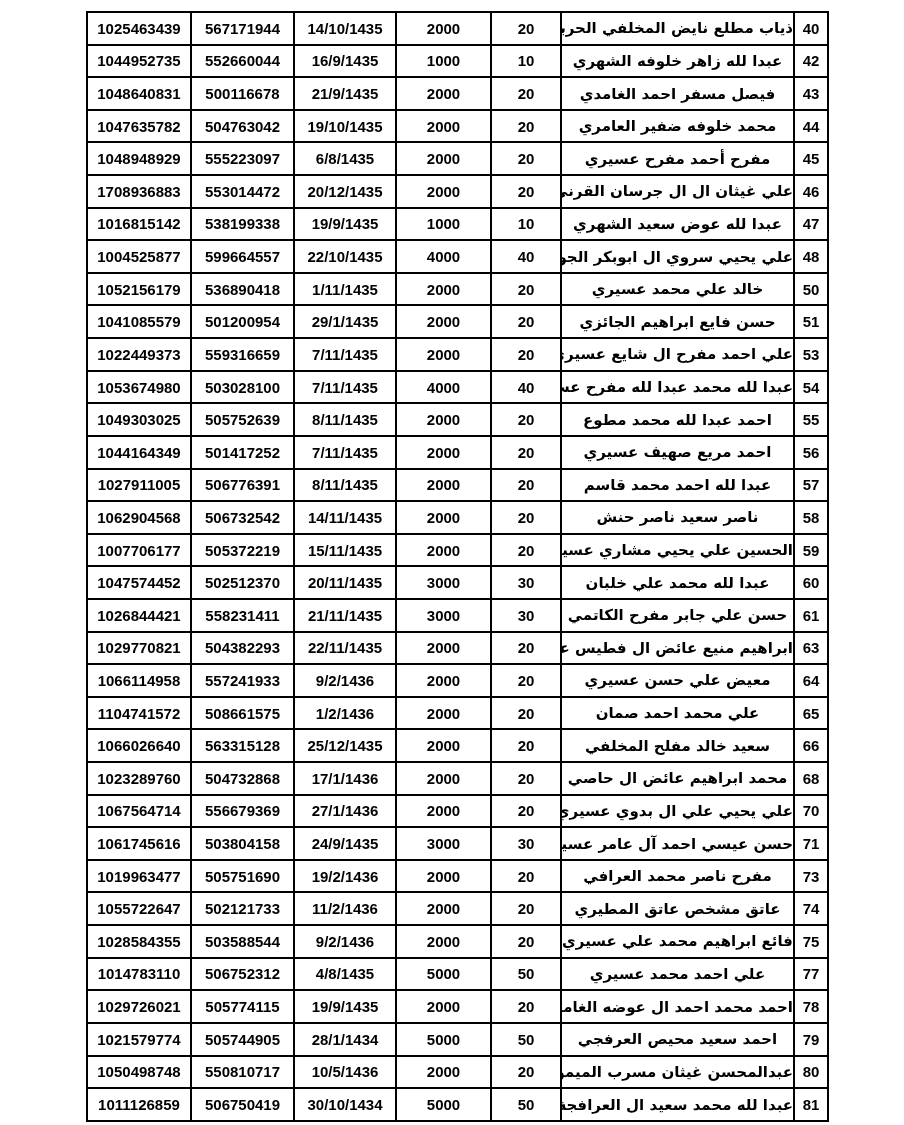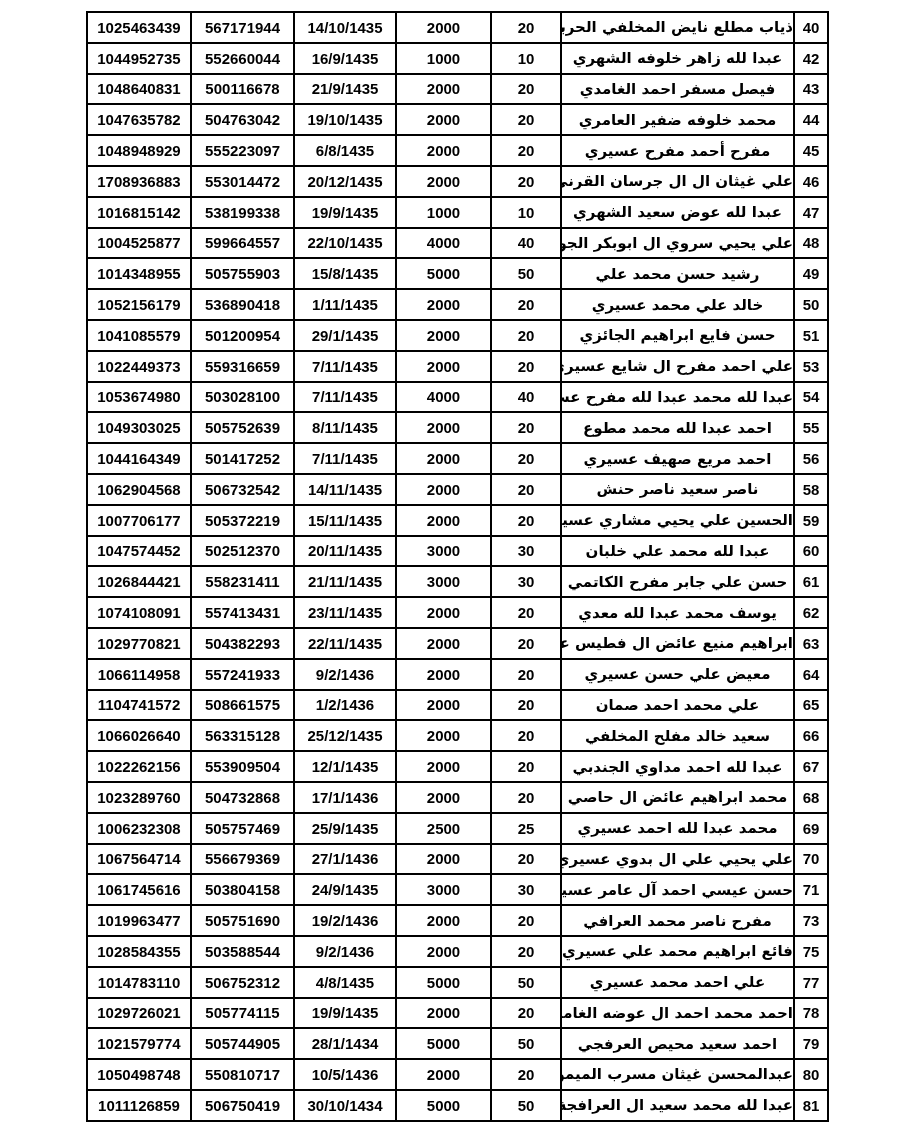--- a/index.html
+++ b/index.html
@@ -140,29 +140,20 @@
   <tr>
     <td class="c-id">1004525877</td>
     <td class="c-phone">599664557</td>
     <td class="c-date">22/10/1435</td>
     <td class="c-amount">4000</td>
     <td class="c-qty">40</td>
     <td class="c-name">علي يحيي سروي ال ابوبكر الجوني</td>
     <td class="c-no">48</td>
   </tr>
 
-  <tr>
-    <td class="c-id">1014348955</td>
-    <td class="c-phone">505755903</td>
-    <td class="c-date">15/8/1435</td>
-    <td class="c-amount">5000</td>
-    <td class="c-qty">50</td>
-    <td class="c-name">رشيد حسن محمد علي</td>
-    <td class="c-no">49</td>
-  </tr>
 
   <tr>
     <td class="c-id">1052156179</td>
     <td class="c-phone">536890418</td>
     <td class="c-date">1/11/1435</td>
     <td class="c-amount">2000</td>
     <td class="c-qty">20</td>
     <td class="c-name">خالد علي محمد عسيري</td>
     <td class="c-no">50</td>
   </tr>
@@ -211,20 +202,29 @@
   <tr>
     <td class="c-id">1044164349</td>
     <td class="c-phone">501417252</td>
     <td class="c-date">7/11/1435</td>
     <td class="c-amount">2000</td>
     <td class="c-qty">20</td>
     <td class="c-name">احمد مريع صهيف عسيري</td>
     <td class="c-no">56</td>
   </tr>
 
+  <tr>
+    <td class="c-id">1027911005</td>
+    <td class="c-phone">506776391</td>
+    <td class="c-date">8/11/1435</td>
+    <td class="c-amount">2000</td>
+    <td class="c-qty">20</td>
+    <td class="c-name">عبدا لله احمد محمد قاسم</td>
+    <td class="c-no">57</td>
+  </tr>
 
   <tr>
     <td class="c-id">1062904568</td>
     <td class="c-phone">506732542</td>
     <td class="c-date">14/11/1435</td>
     <td class="c-amount">2000</td>
     <td class="c-qty">20</td>
     <td class="c-name">ناصر سعيد ناصر حنش</td>
     <td class="c-no">58</td>
   </tr>
@@ -252,29 +252,20 @@
   <tr>
     <td class="c-id">1026844421</td>
     <td class="c-phone">558231411</td>
     <td class="c-date">21/11/1435</td>
     <td class="c-amount">3000</td>
     <td class="c-qty">30</td>
     <td class="c-name">حسن علي جابر مفرح الكاتمي</td>
     <td class="c-no">61</td>
   </tr>
 
-  <tr>
-    <td class="c-id">1074108091</td>
-    <td class="c-phone">557413431</td>
-    <td class="c-date">23/11/1435</td>
-    <td class="c-amount">2000</td>
-    <td class="c-qty">20</td>
-    <td class="c-name">يوسف محمد عبدا لله معدي</td>
-    <td class="c-no">62</td>
-  </tr>
 
   <tr>
     <td class="c-id">1029770821</td>
     <td class="c-phone">504382293</td>
     <td class="c-date">22/11/1435</td>
     <td class="c-amount">2000</td>
     <td class="c-qty">20</td>
     <td class="c-name">ابراهيم منيع عائض ال فطيس عسيري</td>
     <td class="c-no">63</td>
   </tr>
@@ -302,49 +293,31 @@
   <tr>
     <td class="c-id">1066026640</td>
     <td class="c-phone">563315128</td>
     <td class="c-date">25/12/1435</td>
     <td class="c-amount">2000</td>
     <td class="c-qty">20</td>
     <td class="c-name">سعيد خالد مفلح المخلفي</td>
     <td class="c-no">66</td>
   </tr>
 
-  <tr>
-    <td class="c-id">1022262156</td>
-    <td class="c-phone">553909504</td>
-    <td class="c-date">12/1/1435</td>
-    <td class="c-amount">2000</td>
-    <td class="c-qty">20</td>
-    <td class="c-name">عبدا لله احمد مداوي الجندبي</td>
-    <td class="c-no">67</td>
-  </tr>
 
   <tr>
     <td class="c-id">1023289760</td>
     <td class="c-phone">504732868</td>
     <td class="c-date">17/1/1436</td>
     <td class="c-amount">2000</td>
     <td class="c-qty">20</td>
     <td class="c-name">محمد ابراهيم عائض ال حاصي</td>
     <td class="c-no">68</td>
   </tr>
 
-  <tr>
-    <td class="c-id">1006232308</td>
-    <td class="c-phone">505757469</td>
-    <td class="c-date">25/9/1435</td>
-    <td class="c-amount">2500</td>
-    <td class="c-qty">25</td>
-    <td class="c-name">محمد عبدا لله احمد عسيري</td>
-    <td class="c-no">69</td>
-  </tr>
 
   <tr>
     <td class="c-id">1067564714</td>
     <td class="c-phone">556679369</td>
     <td class="c-date">27/1/1436</td>
     <td class="c-amount">2000</td>
     <td class="c-qty">20</td>
     <td class="c-name">علي يحيي علي ال بدوي عسيري</td>
     <td class="c-no">70</td>
   </tr>
@@ -363,20 +336,29 @@
   <tr>
     <td class="c-id">1019963477</td>
     <td class="c-phone">505751690</td>
     <td class="c-date">19/2/1436</td>
     <td class="c-amount">2000</td>
     <td class="c-qty">20</td>
     <td class="c-name">مفرح ناصر محمد العرافي</td>
     <td class="c-no">73</td>
   </tr>
 
+  <tr>
+    <td class="c-id">1055722647</td>
+    <td class="c-phone">502121733</td>
+    <td class="c-date">11/2/1436</td>
+    <td class="c-amount">2000</td>
+    <td class="c-qty">20</td>
+    <td class="c-name">عاتق مشخص عاتق المطيري</td>
+    <td class="c-no">74</td>
+  </tr>
 
   <tr>
     <td class="c-id">1028584355</td>
     <td class="c-phone">503588544</td>
     <td class="c-date">9/2/1436</td>
     <td class="c-amount">2000</td>
     <td class="c-qty">20</td>
     <td class="c-name">فائع ابراهيم محمد علي عسيري</td>
     <td class="c-no">75</td>
   </tr>

